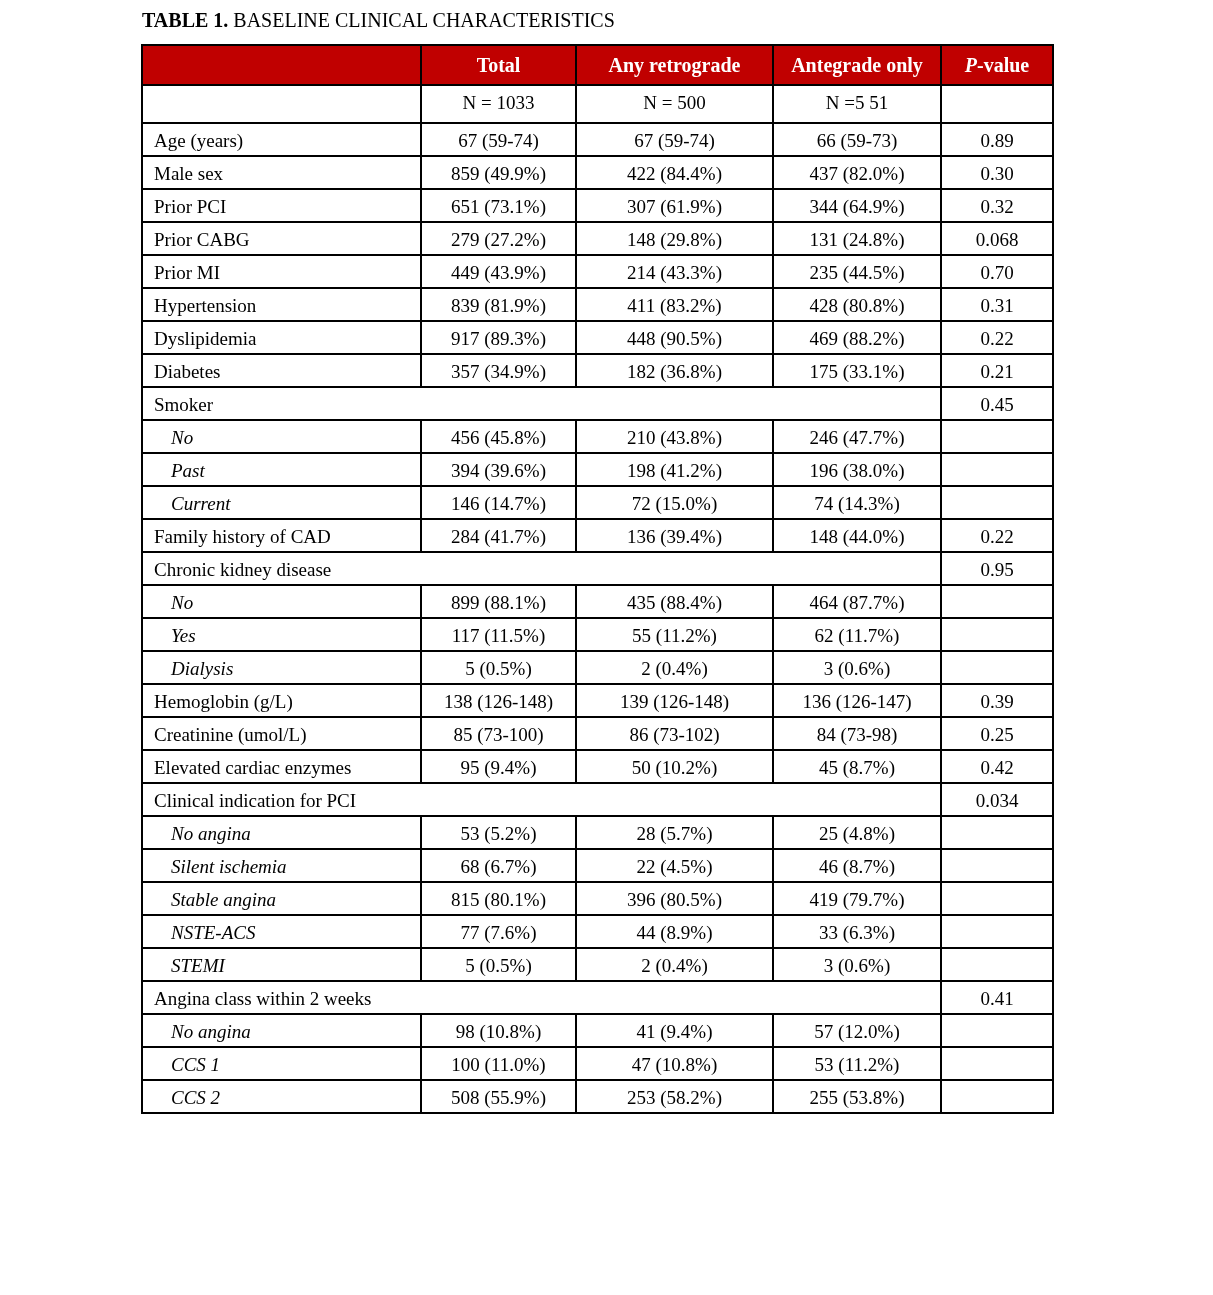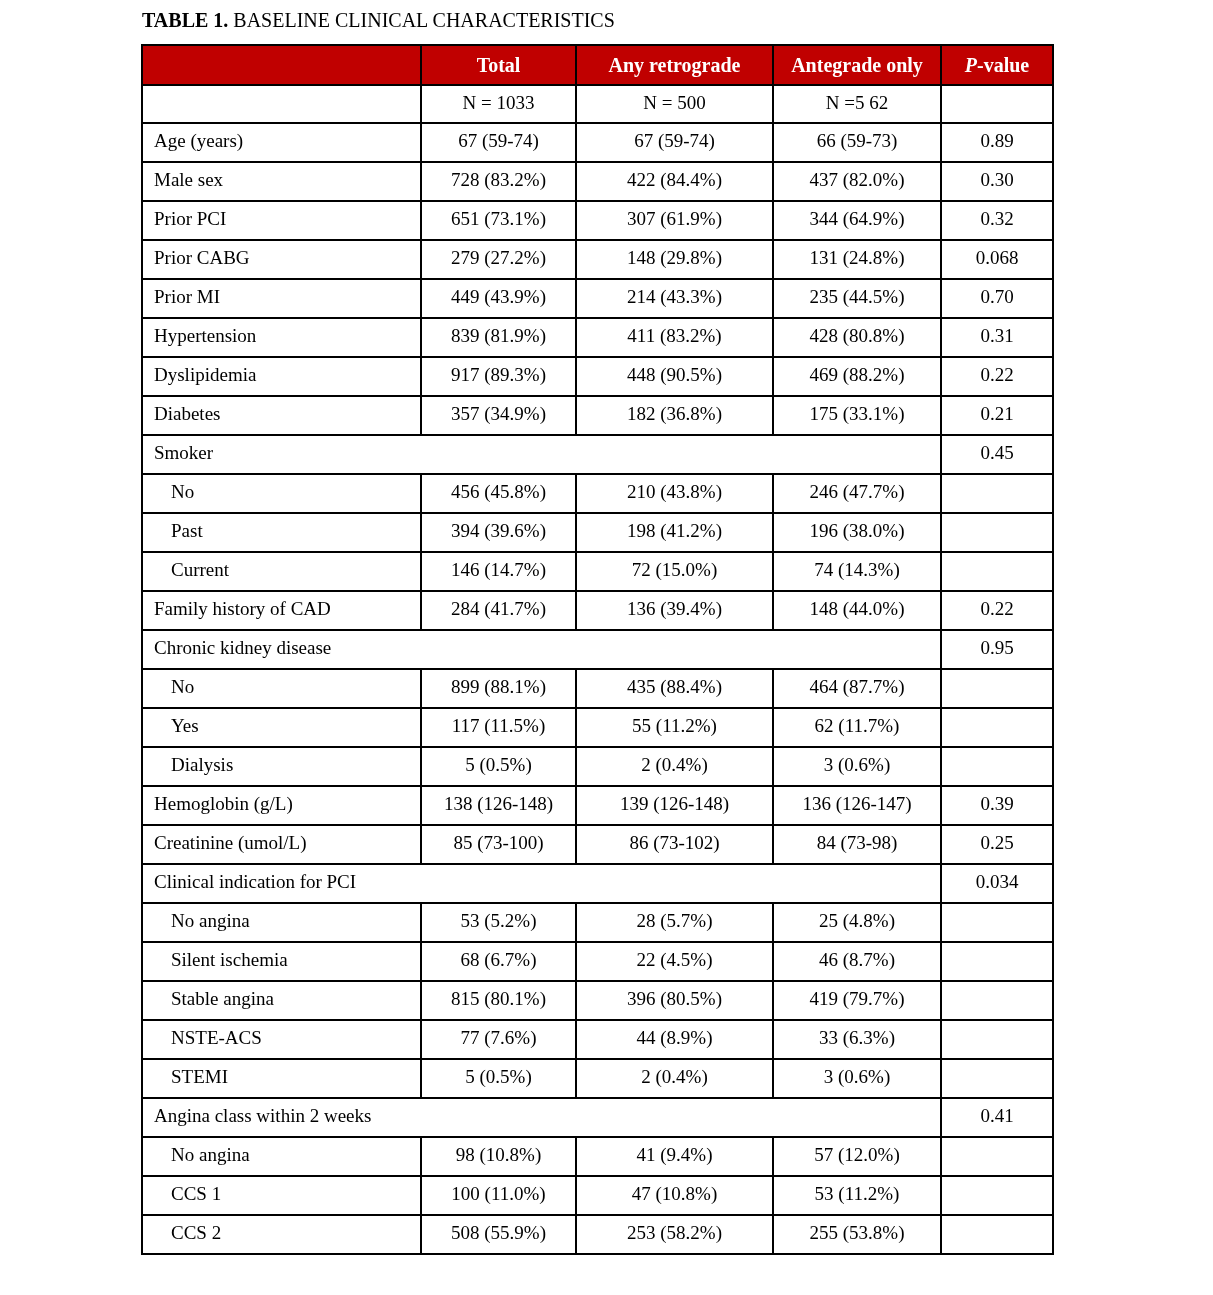--- a/index.html
+++ b/index.html
@@ -55,30 +55,30 @@
     vertical-align:middle;
   }
   thead tr.red-row th .italic{font-style:italic;}
   thead tr.n-row{height:38px;padding-left:28px;}
   thead tr.n-row td{
     text-align:center;
     vertical-align:top;
     padding-top:6px;
     font-weight:normal;
   }
-  tbody tr{height:39px;}
+  tbody tr{height:33px;}
   tbody td{
     vertical-align:top;
     padding-top:6px;
   }
   td.label{
     text-align:left;
     padding-left:11px;
   }
-  td.label.indent{padding-left:28px;}
+  td.label.indent{padding-left:28px;font-style:italic;}
   td.num{text-align:center;}
 </style>
 </head>
 <body>
 
 <div class="page">
   <p class="doc-title"><span class="bold">TABLE 1.</span><span> BASELINE CLINICAL CHARACTERISTICS</span></p>
 
   <table class="clinical">
     <colgroup>
@@ -93,35 +93,35 @@
         <th></th>
         <th>Total</th>
         <th>Any retrograde</th>
         <th>Antegrade only</th>
         <th><span class="italic">P</span><span>-value</span></th>
       </tr>
       <tr class="n-row">
         <td></td>
         <td class="num">N = 1033</td>
         <td class="num">N = 500</td>
-        <td class="num">N =5 62</td>
+        <td class="num">N =5 51</td>
         <td></td>
       </tr>
     </thead>
     <tbody>
         <tr>
           <td class="label">Age (years)</td>
           <td class="num">67 (59-74)</td>
           <td class="num">67 (59-74)</td>
           <td class="num">66 (59-73)</td>
           <td class="num">0.89</td>
         </tr>
         <tr>
           <td class="label">Male sex</td>
-          <td class="num">728 (83.2%)</td>
+          <td class="num">859 (49.9%)</td>
           <td class="num">422 (84.4%)</td>
           <td class="num">437 (82.0%)</td>
           <td class="num">0.30</td>
         </tr>
         <tr>
           <td class="label">Prior PCI</td>
           <td class="num">651 (73.1%)</td>
           <td class="num">307 (61.9%)</td>
           <td class="num">344 (64.9%)</td>
           <td class="num">0.32</td>
@@ -226,20 +226,27 @@
           <td class="num">0.39</td>
         </tr>
         <tr>
           <td class="label">Creatinine (umol/L)</td>
           <td class="num">85 (73-100)</td>
           <td class="num">86 (73-102)</td>
           <td class="num">84 (73-98)</td>
           <td class="num">0.25</td>
         </tr>
         <tr>
+          <td class="label">Elevated cardiac enzymes</td>
+          <td class="num">95 (9.4%)</td>
+          <td class="num">50 (10.2%)</td>
+          <td class="num">45 (8.7%)</td>
+          <td class="num">0.42</td>
+        </tr>
+        <tr>
           <td class="label" colspan="4">Clinical indication for PCI</td>
           <td class="num">0.034</td>
         </tr>
         <tr>
           <td class="label indent">No angina</td>
           <td class="num">53 (5.2%)</td>
           <td class="num">28 (5.7%)</td>
           <td class="num">25 (4.8%)</td>
           <td class="num"></td>
         </tr>

